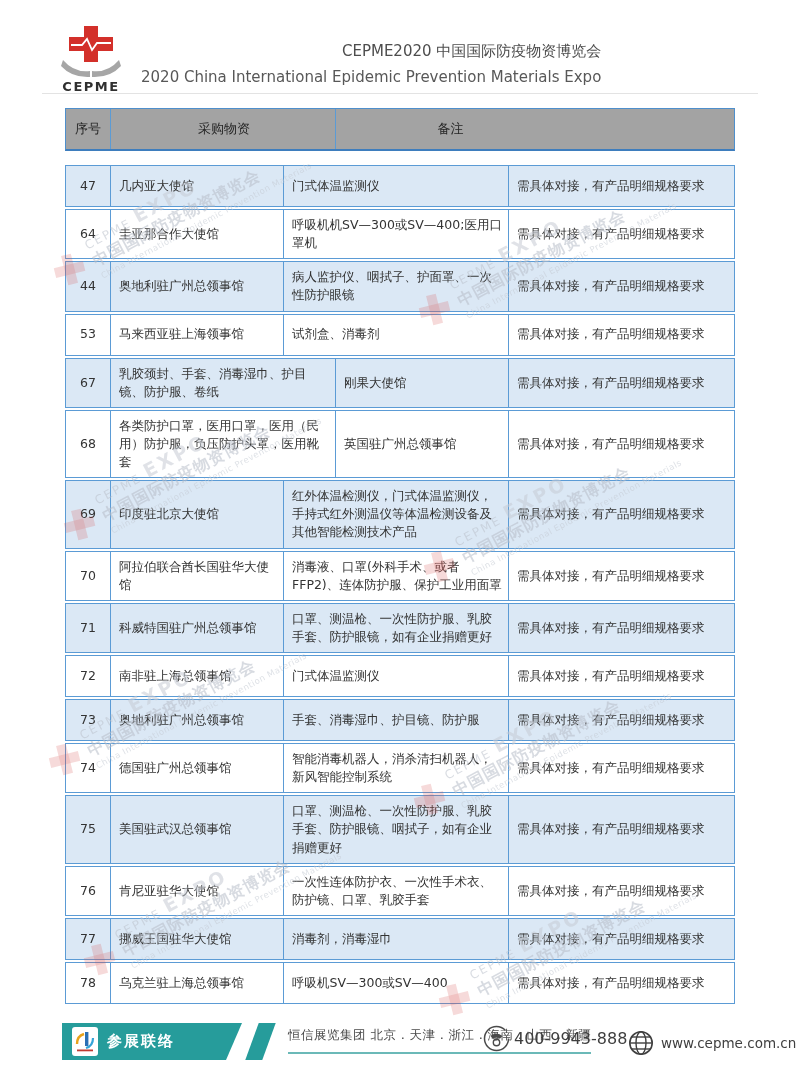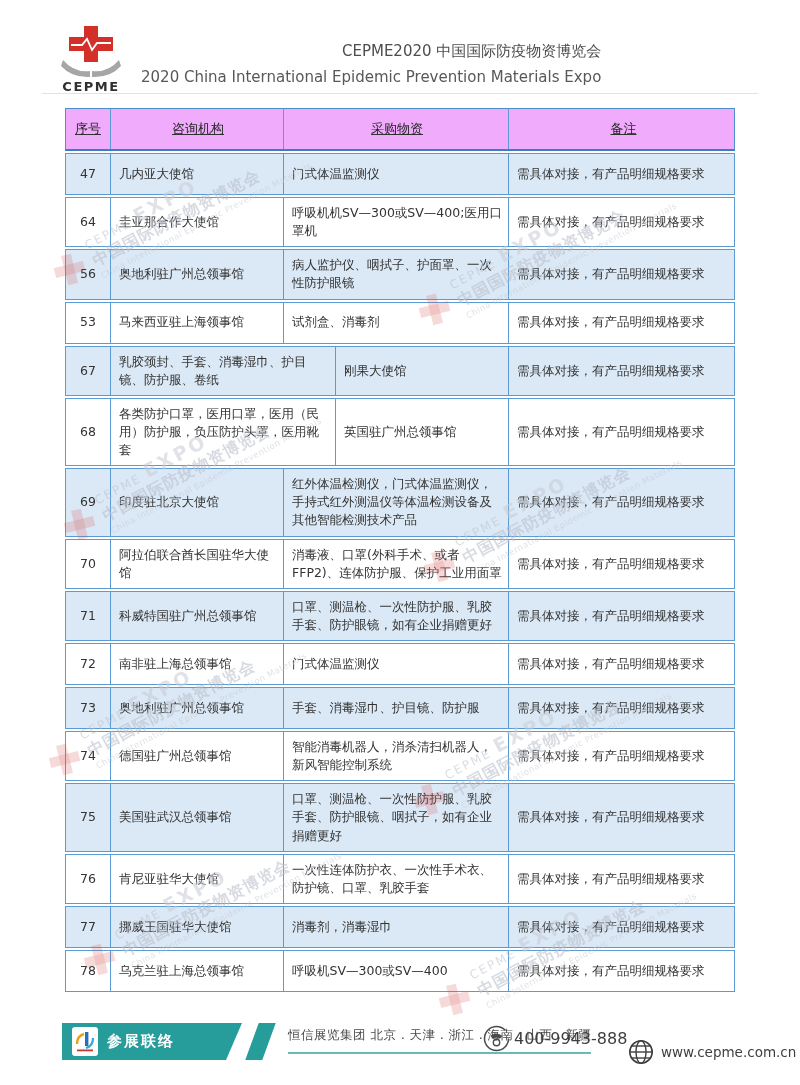--- a/index.html
+++ b/index.html
@@ -13,21 +13,21 @@
   .logo svg{display:block;margin:0 auto;}
   .logo-word{font-size:13px;font-weight:bold;color:#2f2f2f;letter-spacing:1.5px;margin-top:1px;}
   .titles{padding-top:16px;text-align:right;}
   .title-cn{font-size:15px;color:#4d4d4d;margin-bottom:7px;}
   .title-en{font-size:15px;color:#585858;}
   .header-rule{position:absolute;top:93px;left:42px;width:716px;height:1px;background:#e3e3e3;}
 
   
   .table{position:absolute;top:108px;left:65px;width:670px;z-index:1;}
   .t-head,.t-row{display:flex;align-items:stretch;}
-  .t-head{background:#f0abfc;border:1px solid #4e8fcc;border-bottom:2px solid #3e7dbd;height:40px;margin-bottom:2px;text-decoration:underline;}
+  .t-head{background:#a3a3a3;border:1px solid #4e8fcc;border-bottom:2px solid #3e7dbd;height:40px;margin-bottom:14px;}
   .t-head .c{display:flex;align-items:center;justify-content:center;font-size:13px;color:#262626;}
   .t-row{border:1px solid #5b9bd5;margin-bottom:2px;min-height:40px;background:#fff;}
   .t-row:nth-child(odd){background:#dbe8f5;}
   .c{box-sizing:border-box;padding:6px 6px;font-size:12.5px;line-height:1.45;
      display:flex;align-items:center;border-right:1px solid #5b9bd5;}
   .c:last-child{border-right:none;}
   .c.no{width:45px;justify-content:center;flex:none;}
   .c.org{width:173px;flex:none;padding-left:8px;}
   .c.items{width:225px;flex:none;padding-left:8px;}
   .c.remark{width:227px;flex:none;padding-left:8px;}
@@ -50,21 +50,21 @@
   .f-banner{position:absolute;left:62px;top:0;height:37px;width:180px;background:#269c9b;
             clip-path:polygon(0 0,100% 0,calc(100% - 16px) 100%,0 100%);
             display:flex;align-items:center;gap:9px;padding-left:10px;box-sizing:border-box;}
   .f-logo{width:26px;height:29px;background:#fff;border-radius:3px;flex:none;
           display:flex;align-items:center;justify-content:center;}
   .f-label{color:#fff;font-size:15px;font-weight:bold;letter-spacing:2px;}
   .f-stripe{position:absolute;left:252px;top:0;height:37px;width:17px;background:#269c9b;transform:skewX(-20deg);}
   .f-company{position:absolute;left:288px;top:4px;font-size:12.5px;color:#4a4a4a;
              padding-bottom:8px;border-bottom:2px solid #6bb9b8;letter-spacing:.5px;}
   .f-phone{position:absolute;left:483px;top:2px;display:flex;align-items:center;gap:4px;}
-  .f-site{position:absolute;left:628px;top:16px;display:flex;align-items:center;gap:7px;}
+  .f-site{position:absolute;left:628px;top:7px;display:flex;align-items:center;gap:7px;}
   .f-phone-num{font-size:16px;color:#3f3f3f;}
   .f-site-url{font-size:13.5px;color:#3f3f3f;}
 </style>
 </head>
 <body>
 
 <div class="page">
 
   <div class="hdr">
     <div class="logo">
@@ -80,41 +80,40 @@
     <div class="titles">
       <div class="title-cn">CEPME2020 中国国际防疫物资博览会</div>
       <div class="title-en">2020 China International Epidemic Prevention Materials Expo</div>
     </div>
   </div>
   <div class="header-rule"></div>
 
   <div class="table">
     <div class="t-head">
       <div class="c no">序号</div>
-      <div class="c org">咨询机构</div>
       <div class="c items">采购物资</div>
       <div class="c remark">备注</div>
     </div>
     <div class="t-body">
     <div class="t-row">
       <div class="c no">47</div>
       <div class="c org">几内亚大使馆</div>
       <div class="c items">门式体温监测仪</div>
       <div class="c remark">需具体对接，有产品明细规格要求</div>
     </div>
 
     <div class="t-row">
       <div class="c no">64</div>
       <div class="c org">圭亚那合作大使馆</div>
       <div class="c items">呼吸机机SV—300或SV—400;医用口罩机</div>
       <div class="c remark">需具体对接，有产品明细规格要求</div>
     </div>
 
     <div class="t-row">
-      <div class="c no">56</div>
+      <div class="c no">44</div>
       <div class="c org">奥地利驻广州总领事馆</div>
       <div class="c items">病人监护仪、咽拭子、护面罩、一次性防护眼镜</div>
       <div class="c remark">需具体对接，有产品明细规格要求</div>
     </div>
 
     <div class="t-row">
       <div class="c no">53</div>
       <div class="c org">马来西亚驻上海领事馆</div>
       <div class="c items">试剂盒、消毒剂</div>
       <div class="c remark">需具体对接，有产品明细规格要求</div>

